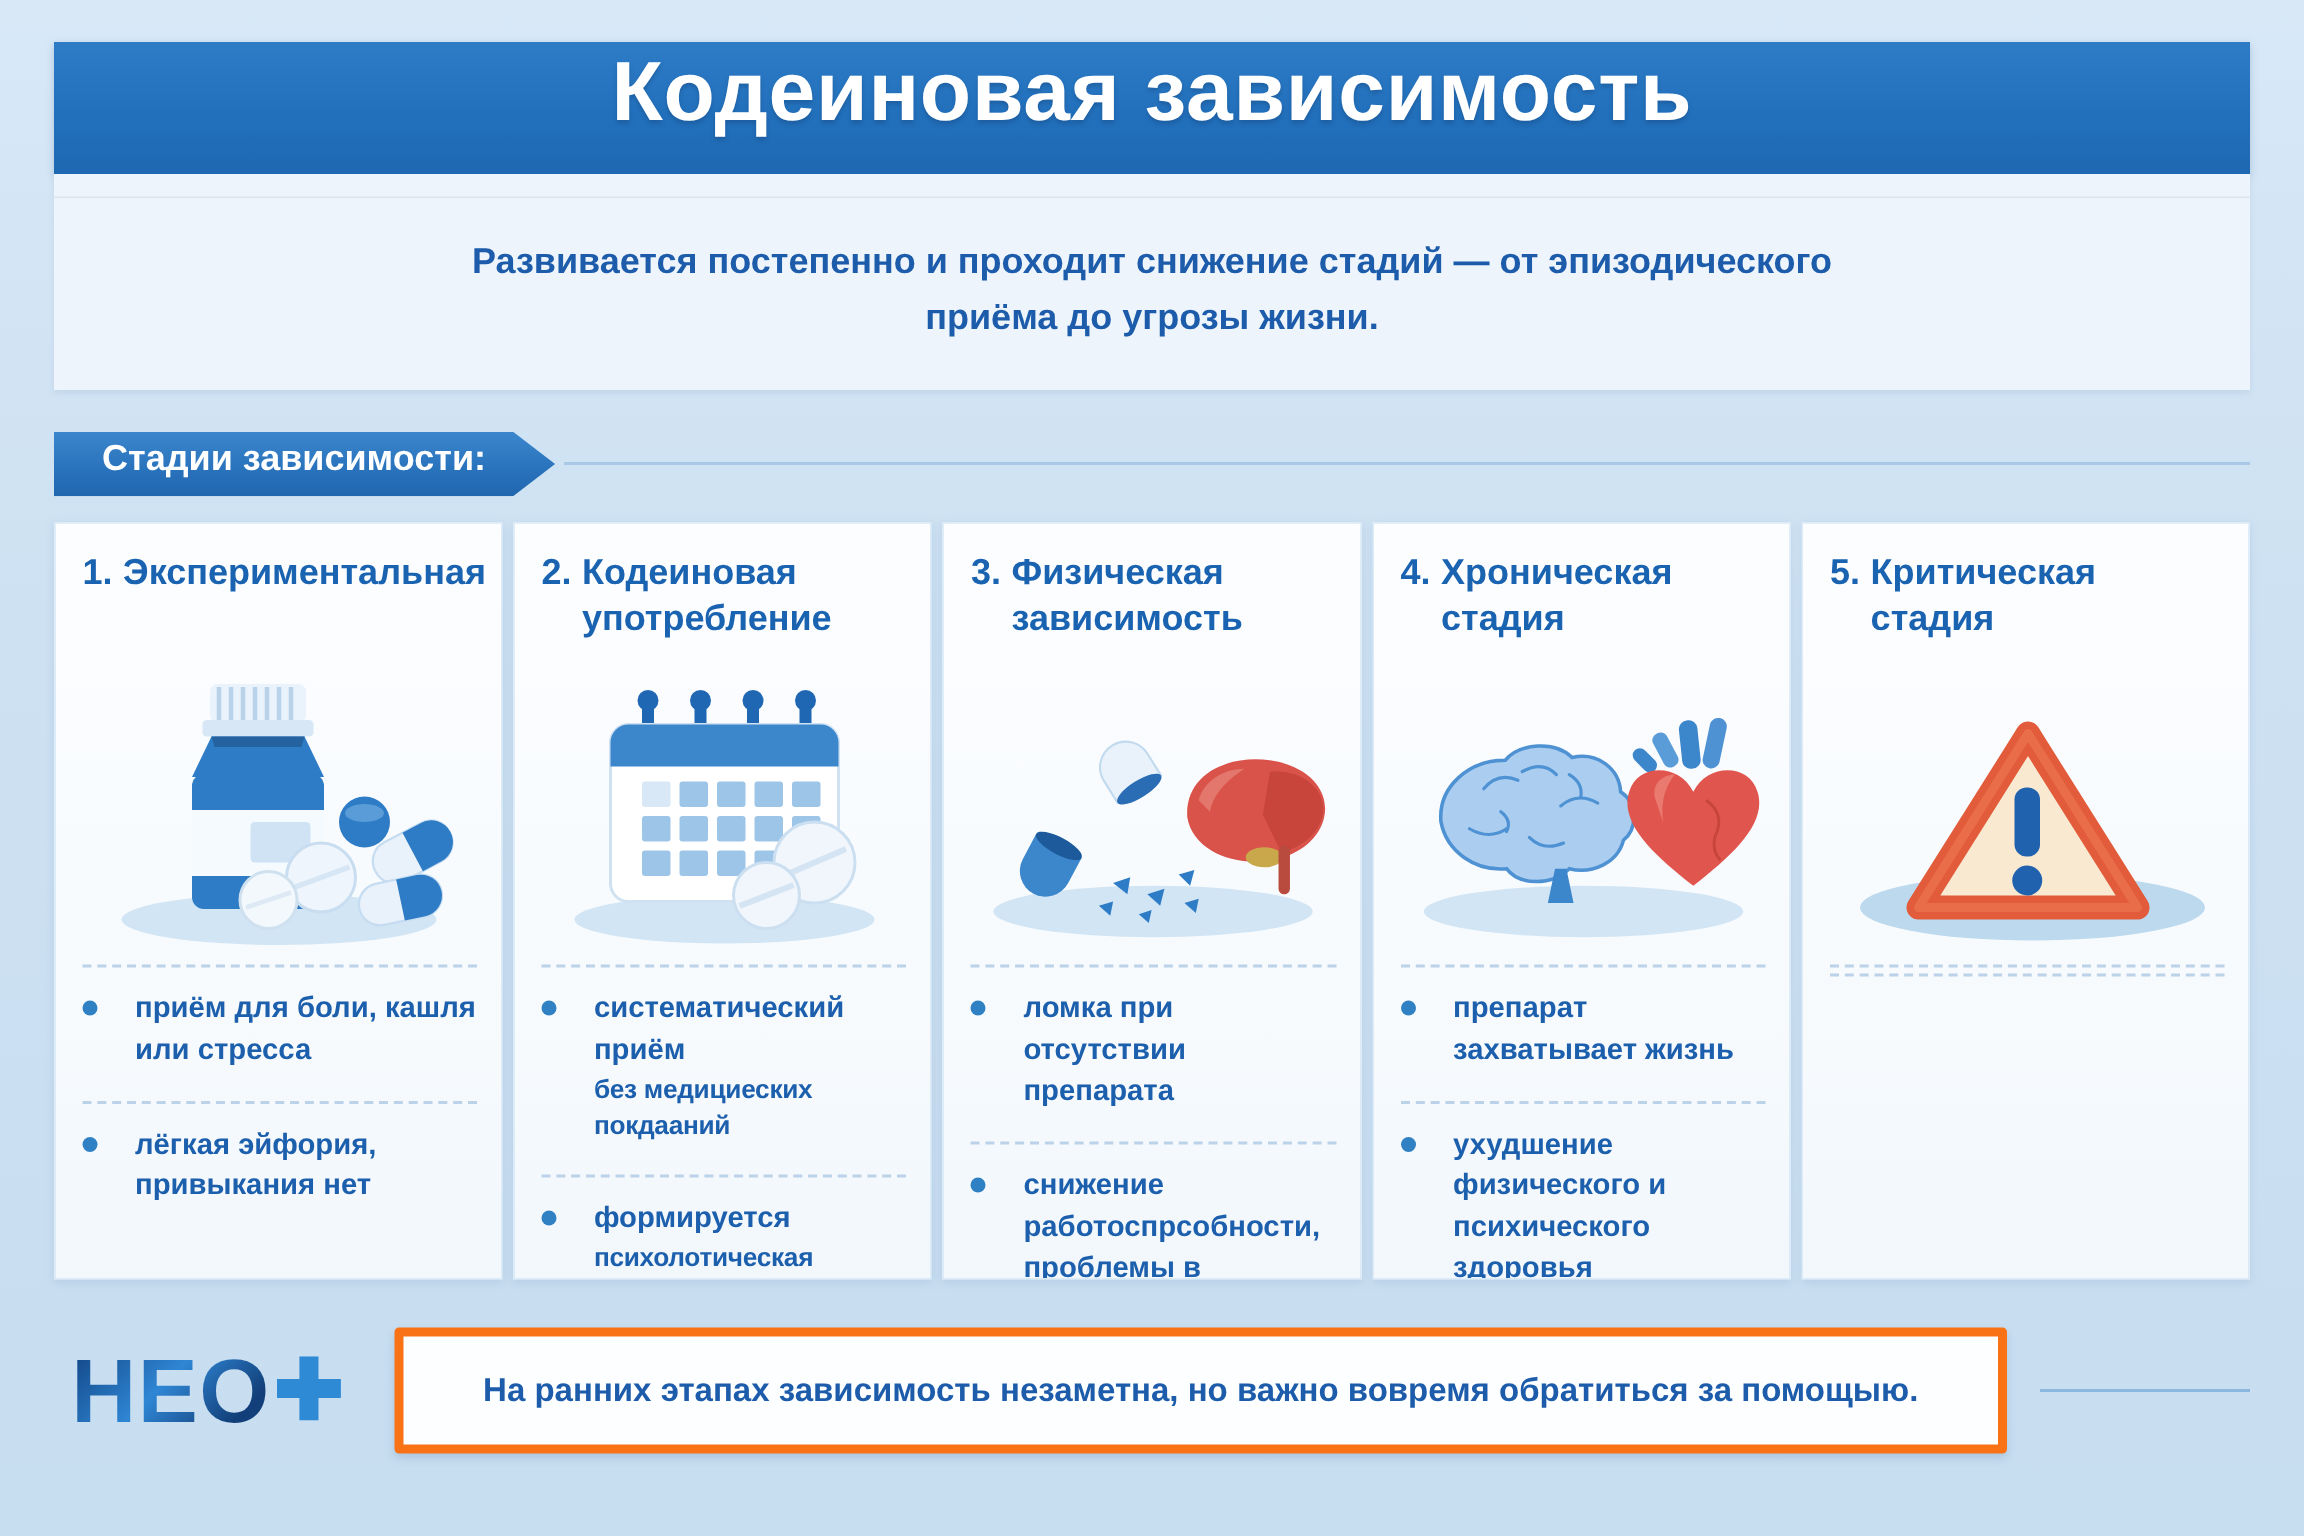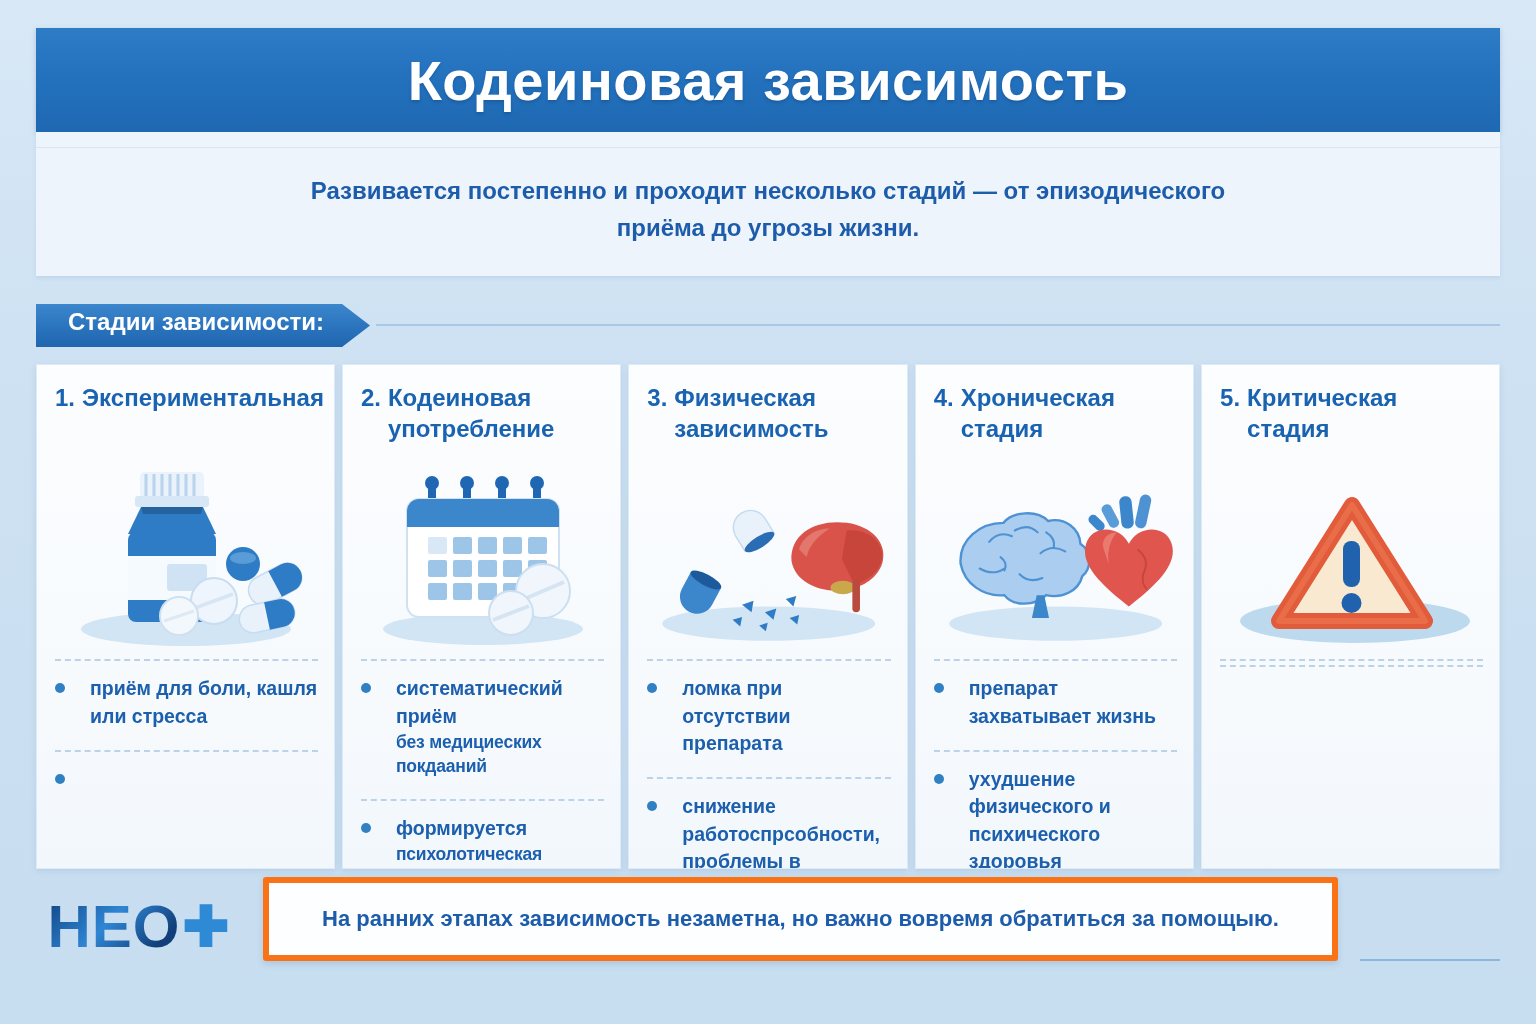--- a/index.html
+++ b/index.html
@@ -5,23 +5,23 @@
   html,body{margin:0;padding:0;}
   body{
     width:1536px;height:1024px;overflow:hidden;
     font-family:"Liberation Sans", sans-serif;
     background:linear-gradient(180deg,#d8e8f7 0%,#cde1f2 40%,#c7ddf0 100%);
   }
   .poster{position:relative;width:1536px;height:1024px;}
 
   
   .header{
-    margin:28px 36px 0;height:104px;
+    margin:28px 36px 0;height:88px;
     background:linear-gradient(180deg,#2e7cc6 0%,#2270bc 55%,#1f68b2 100%);
-    display:flex;align-items:center;justify-content:center;
+    display:flex;align-items:flex-start;justify-content:center;
     box-shadow:0 2px 5px rgba(90,130,175,.35);
   }
   .header h1{
     margin:0;color:#ffffff;font-size:56px;font-weight:700;letter-spacing:.5px;
     text-shadow:0 2px 3px rgba(20,60,110,.35);
   }
 
   
   .subtitle-band{margin:0 36px;background:#eef4fb;padding-top:15px;box-shadow:0 2px 4px rgba(120,150,190,.18);}
   .subtitle-inner{border-top:1px solid #d9e5f1;padding:24px 30px 30px;}
@@ -57,21 +57,21 @@
   }
   .icon-wrap{height:200px;display:flex;align-items:flex-end;justify-content:center;margin:2px 0 10px;}
   .icon-wrap svg{display:block;}
   .dash{border-top:2px dashed #bcd2e8;margin:4px 0 0;}
   .bullet{display:flex;gap:25px;padding:14px 0 16px;}
   .bdot{width:10px;height:10px;border-radius:50%;background:#2f81c4;margin-top:8px;flex-shrink:0;}
   .btext{color:#1c5fad;font-size:19.5px;line-height:1.4;font-weight:700;}
   .btext .sub{display:block;font-size:17.5px;font-weight:600;letter-spacing:-0.2px;}
 
   
-  .footer{margin:8px 36px 0;display:flex;align-items:flex-end;gap:22px;}
+  .footer{margin:32px 36px 0;display:flex;align-items:center;gap:22px;}
   .logo{display:flex;align-items:center;min-width:205px;justify-content:center;}
   .logo-neo{
     font-size:60px;font-weight:800;letter-spacing:1px;
     background:linear-gradient(135deg,#0f3f7d 0%,#2f86d4 45%,#123f79 80%);
     -webkit-background-clip:text;background-clip:text;-webkit-text-fill-color:transparent;
   }
   .logo-plus{font-size:56px;font-weight:800;color:#2f8ad6;margin-left:2px;line-height:1;}
   .note-box{
     flex-grow:1;max-width:1015px;background:#fdfeff;border:6px solid #f97316;border-radius:3px;
     box-shadow:0 3px 6px rgba(110,145,185,.3);
@@ -84,21 +84,21 @@
 <body>
 
 <div class="poster">
 
   <div class="header">
     <h1>Кодеиновая зависимость</h1>
   </div>
 
   <div class="subtitle-band">
     <div class="subtitle-inner">
-      <div class="subtitle">Развивается постепенно и проходит несколько стадий — от эпизодического приёма до угрозы жизни.</div>
+      <div class="subtitle">Развивается постепенно и проходит снижение стадий — от эпизодического приёма до угрозы жизни.</div>
     </div>
   </div>
 
   <div class="section-row">
     <div class="ribbon">Стадии зависимости:</div>
     <div class="section-line"></div>
   </div>
 
   <div class="stages">
 
@@ -143,20 +143,21 @@
         </svg>
       </div>
       <div class="dash"></div>
       <div class="bullet">
         <span class="bdot"></span>
         <span class="btext">приём для боли, кашля или стресса</span>
       </div>
       <div class="dash"></div>
       <div class="bullet">
         <span class="bdot"></span>
+        <span class="btext">лёгкая эйфория, привыкания нет</span>
       </div>
     </div>
 
     <div class="card">
       <div class="stage-title">
         <span>2.</span>
         <span>Кодеиновая употребление</span>
       </div>
       <div class="icon-wrap">
         <svg width="240" height="180" viewBox="0 0 240 180">

